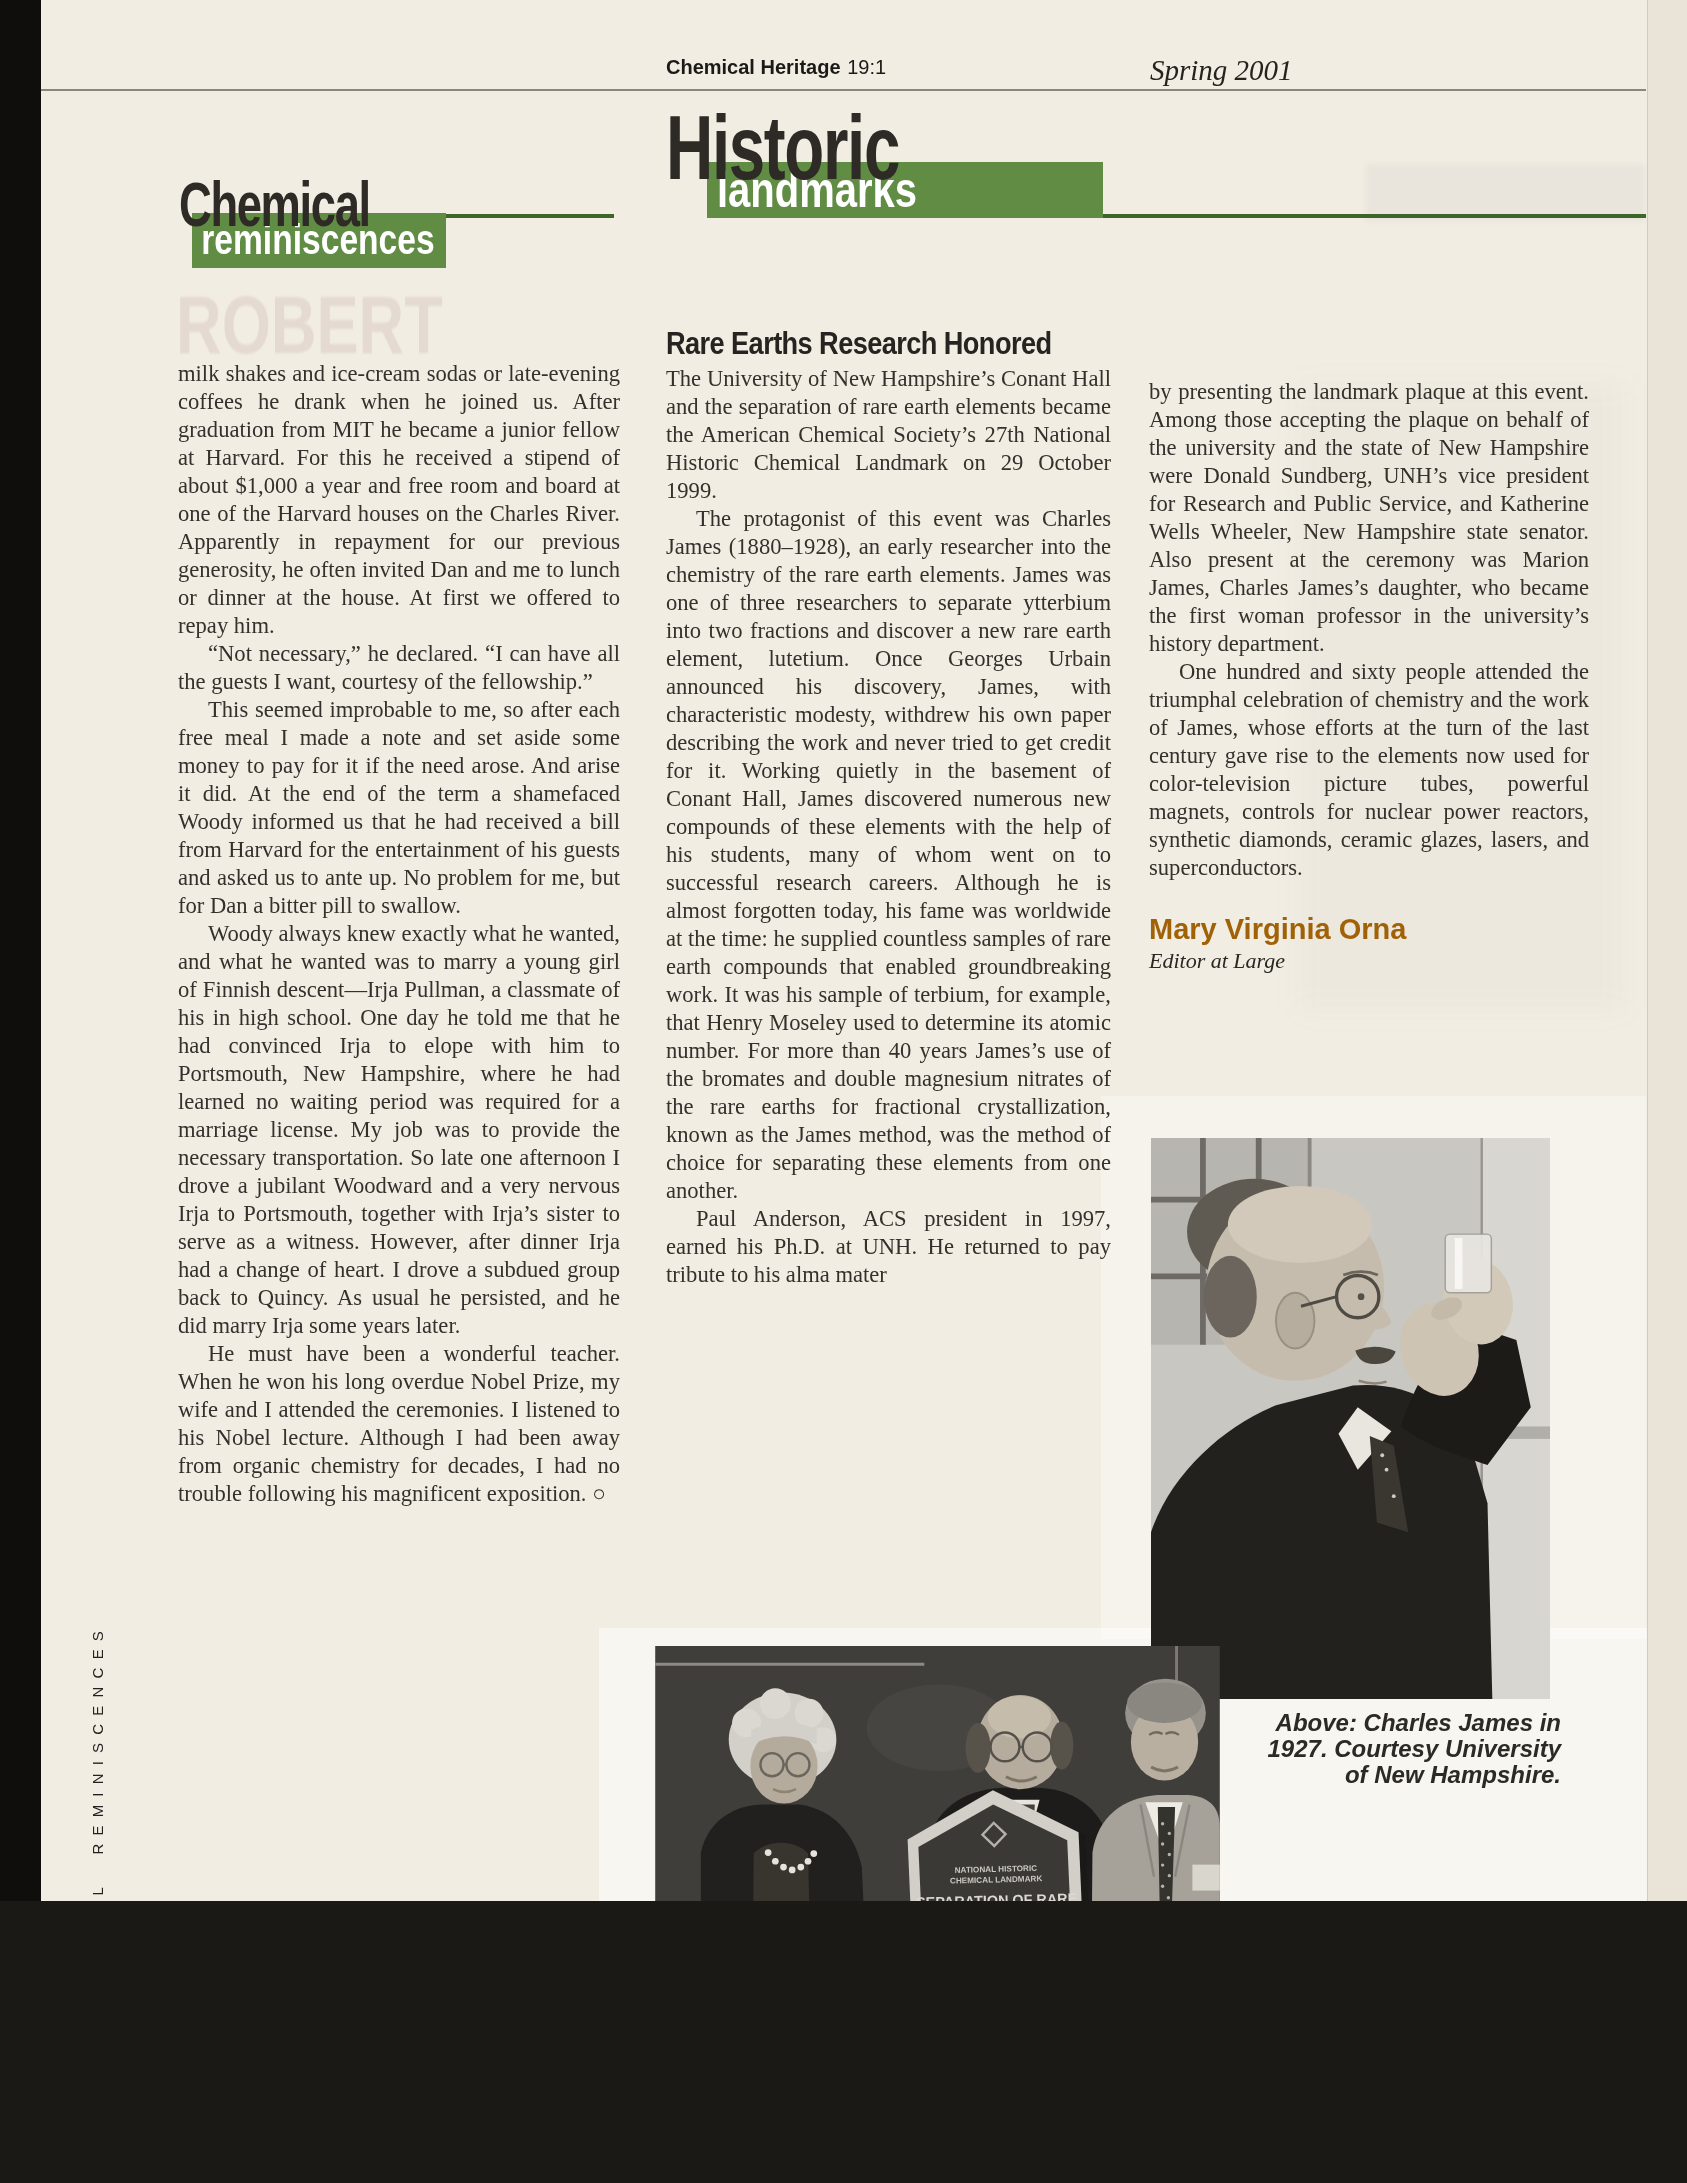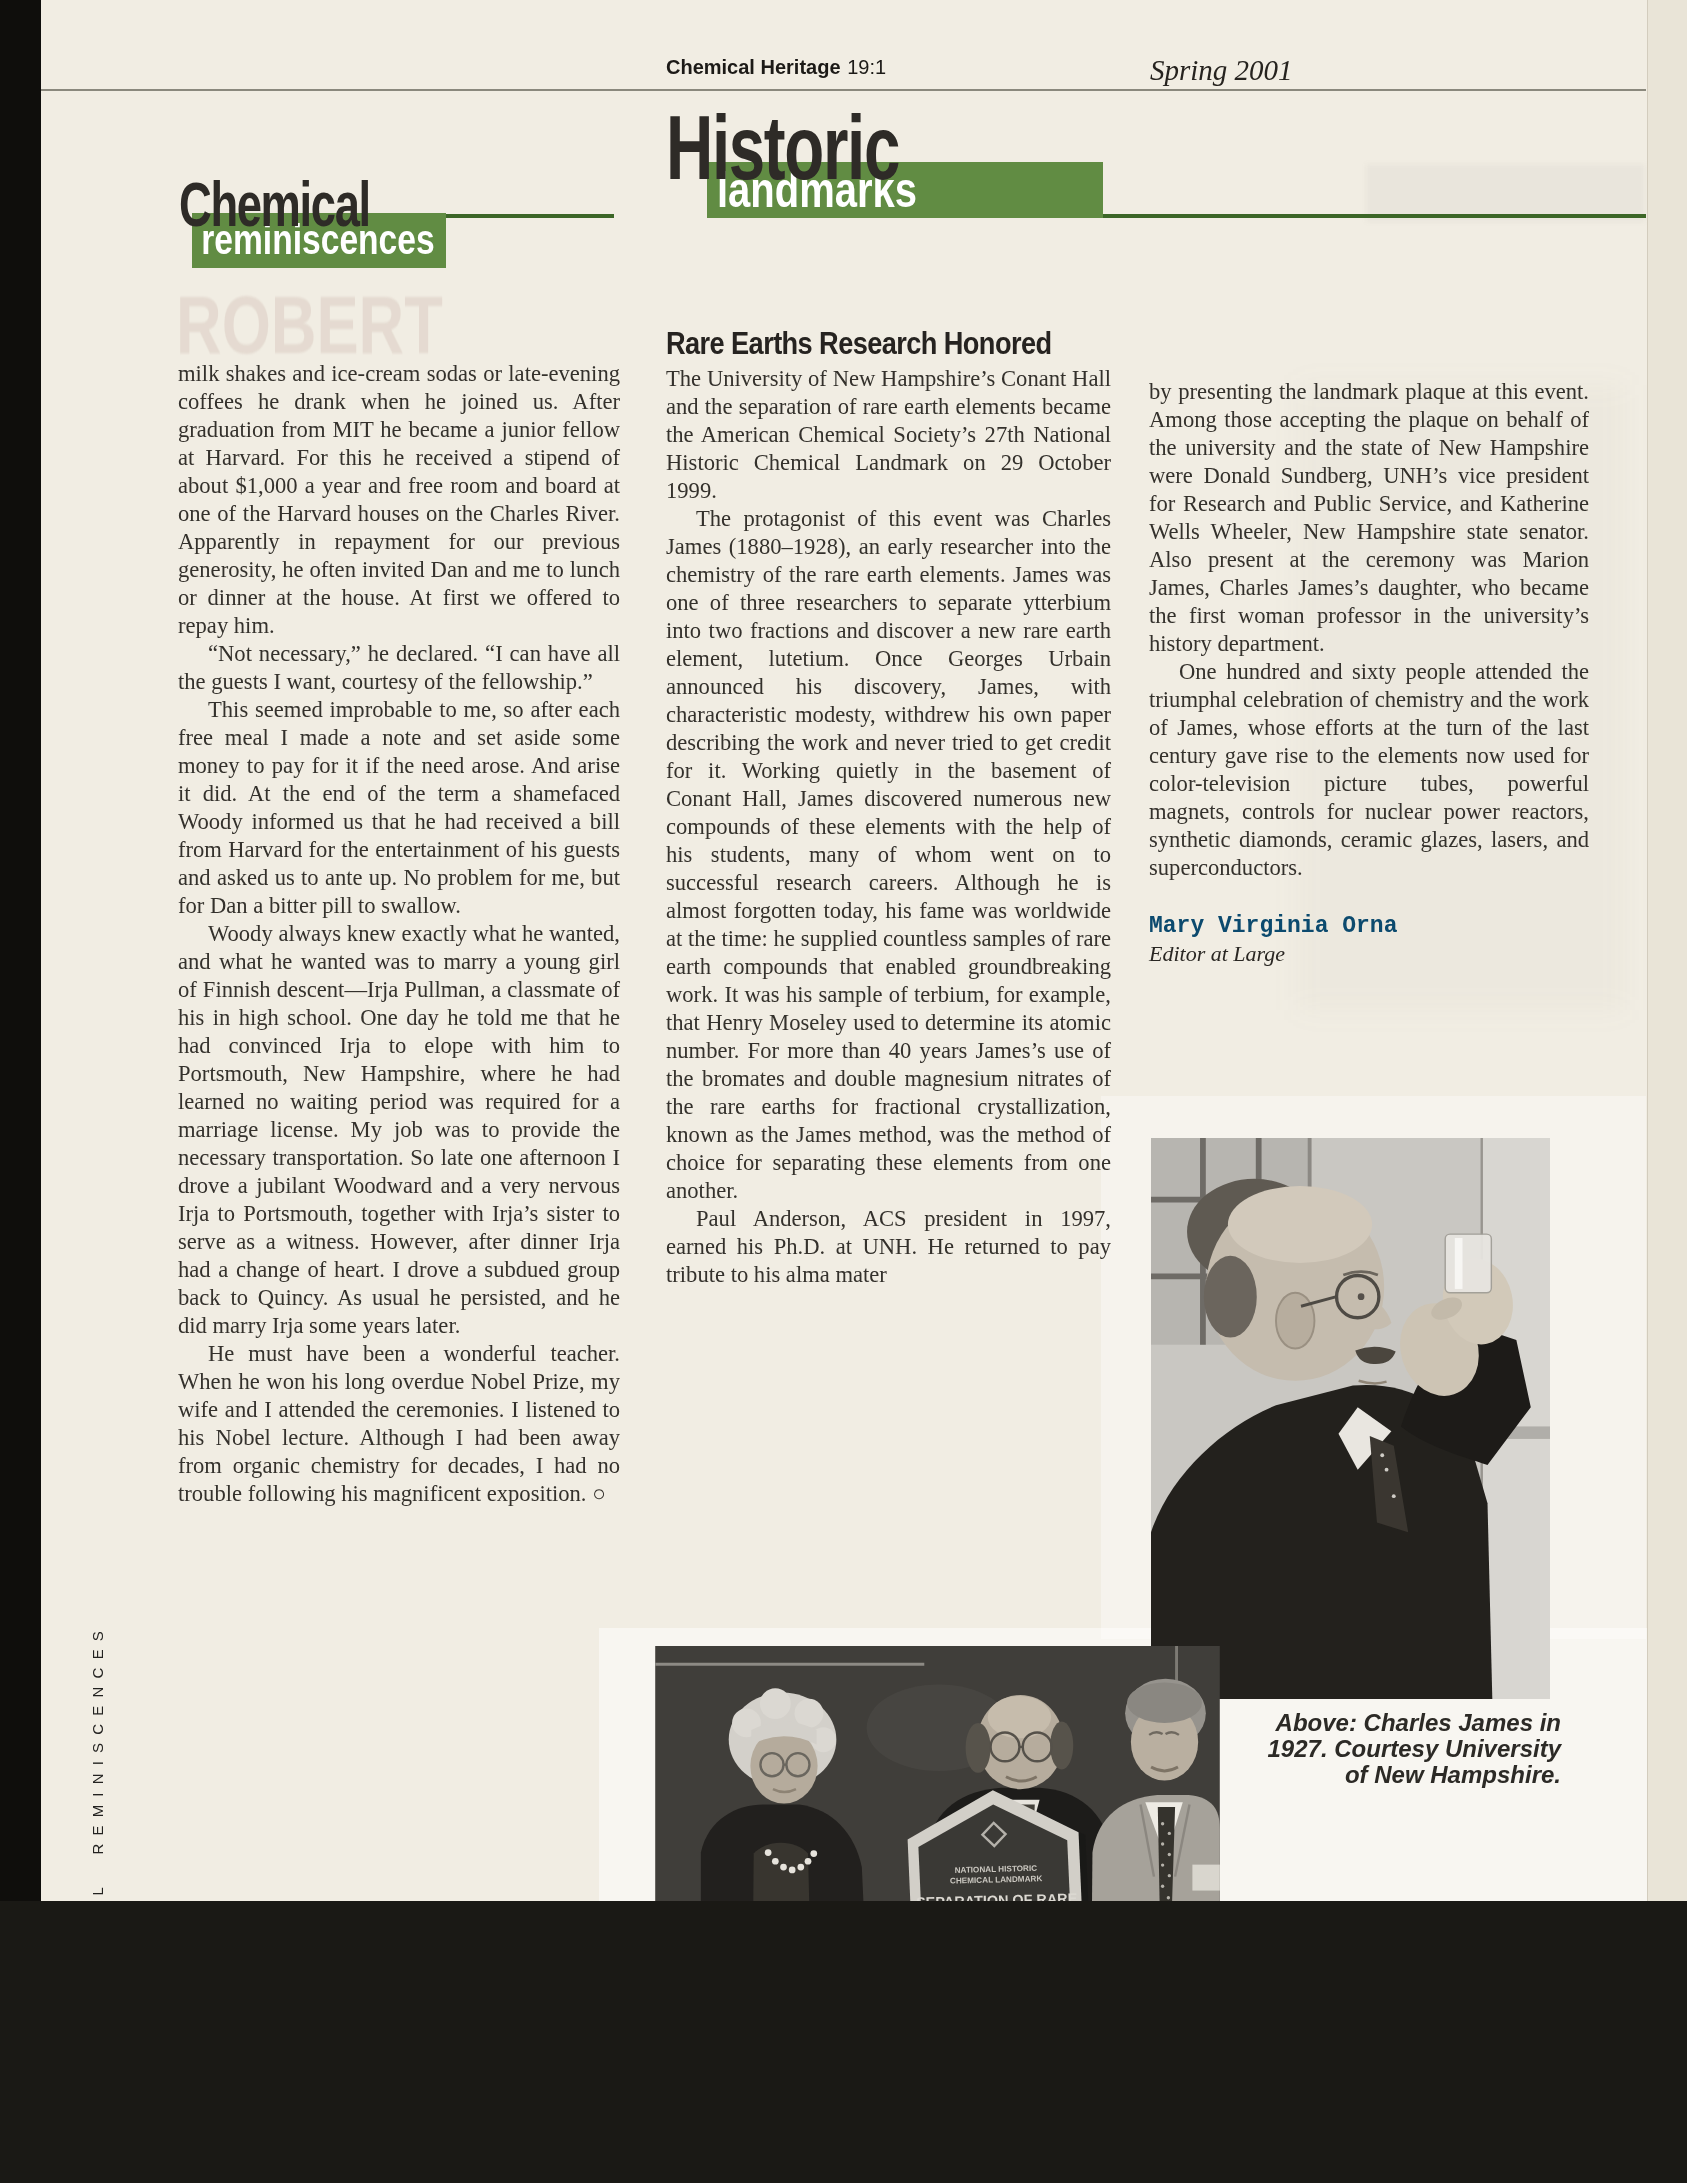--- a/index.html
+++ b/index.html
@@ -55,21 +55,21 @@
   .col{position:absolute;font-size:22.6px;line-height:28px;color:var(--ink);text-align:justify;hyphens:auto;-webkit-hyphens:auto;}
   .col p{text-indent:30px;}
   .col .body-text p:first-child, .col > p:first-child{text-indent:0;}
   .col-left{left:178px;top:360px;width:442px;}
   .col-mid{left:666px;top:327px;width:445px;}
   .col-right{left:1149px;top:378px;width:440px;}
   .article-title{font-family:var(--sans);font-weight:700;font-size:32px;line-height:1;color:#262320;
     letter-spacing:-0.7px;transform:scaleX(.85);transform-origin:0 0;white-space:nowrap;}
   .col-mid .body-text{margin-top:6px;}
   .byline{margin-top:32px;text-align:left;}
-  .byline-name{font-family:Liberation Mono, monospace;font-weight:700;font-size:23px;line-height:1.1;color:#0c4a6e;}
+  .byline-name{font-family:Liberation Sans, sans-serif;font-weight:700;font-size:29px;line-height:1.1;color:#a16207;}
   .byline-role{font-family:var(--serif);font-style:italic;font-size:22px;line-height:1.2;color:#2a2723;margin-top:1.9px;}
 
   
   .photo{position:absolute;display:block;}
   .photo-james{left:1151px;top:1138px;width:399px;height:561px;}
   .photo-group{left:655px;top:1646px;width:565px;height:480px;}
 
   .caption{position:absolute;width:296px;font-family:var(--sans);font-weight:700;font-style:italic;
     font-size:24px;line-height:26px;color:#2c2a26;text-align:right;}
   .caption-1{left:1265px;top:1710px;}

